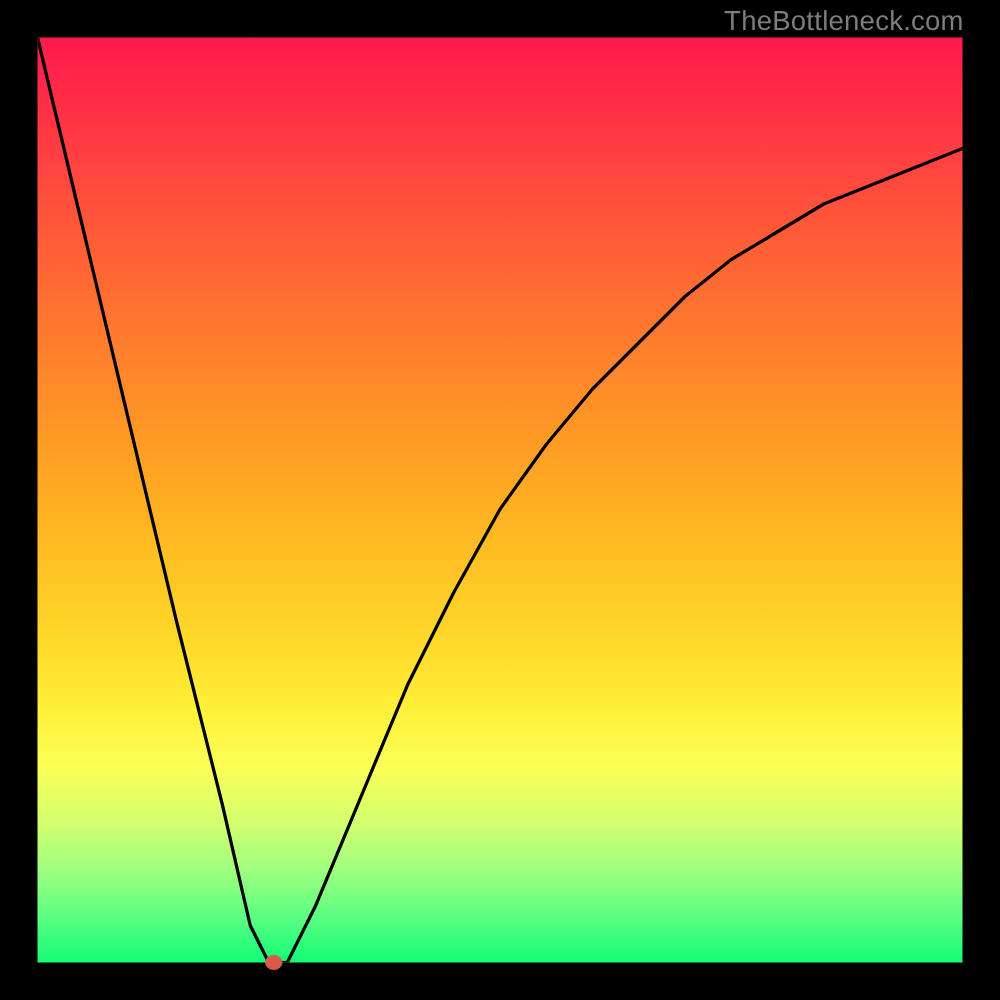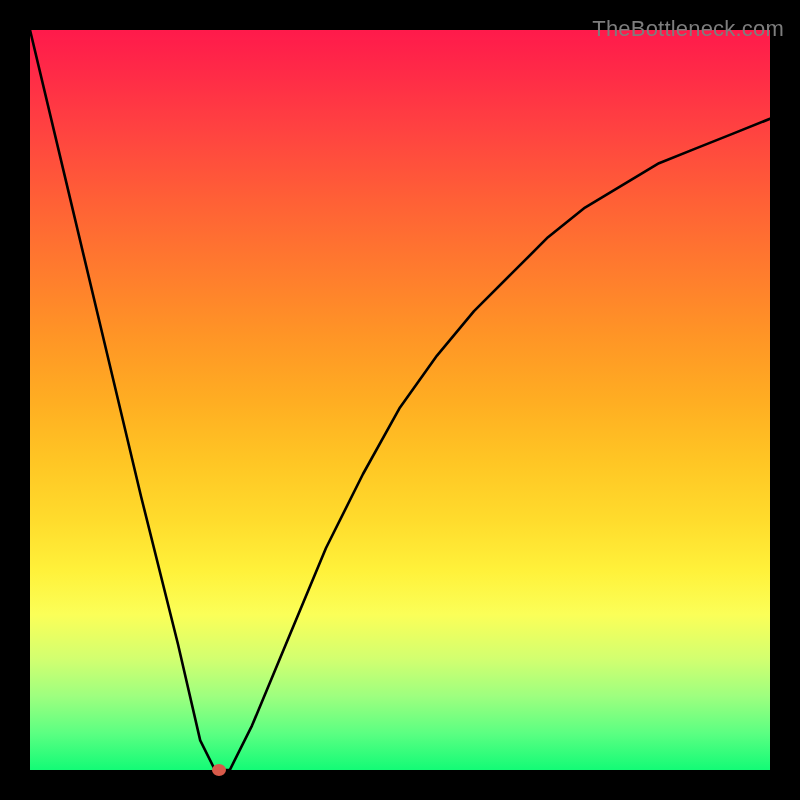--- a/index.html
+++ b/index.html
@@ -60,26 +60,25 @@
     position: absolute;
     width: 14px;
     height: 12px;
     border-radius: 50%;
     background: #d85a4a;
     transform: translate(-50%, -50%);
   }
   .watermark {
     position: absolute;
     top: 4px;
-    right: 16px;
+    right: 29px;
     color: #7d7d7d;
     font-size: 22px;
     letter-spacing: 0.2px;
     user-select: none;
-    margin-top: 12px;
   }
 </style>
 </head>
 <body>
 
 <div class="frame">
   <div class="plot">
     <svg class="curve-svg" viewBox="0 0 740 740" preserveAspectRatio="none">
       <path id="curve-path" class="curve-path" d="M0.00 0.00 L37.00 155.40 L74.00 310.80 L111.00 466.20 L148.00 614.20 L170.20 710.40 L185.00 740.00 L199.80 740.00 L222.00 695.60 L259.00 606.80 L296.00 518.00 L333.00 444.00 L370.00 377.40 L407.00 325.60 L444.00 281.20 L481.00 244.20 L518.00 207.20 L555.00 177.60 L592.00 155.40 L629.00 133.20 L666.00 118.40 L703.00 103.60 L740.00 88.80"></path>
     </svg>

